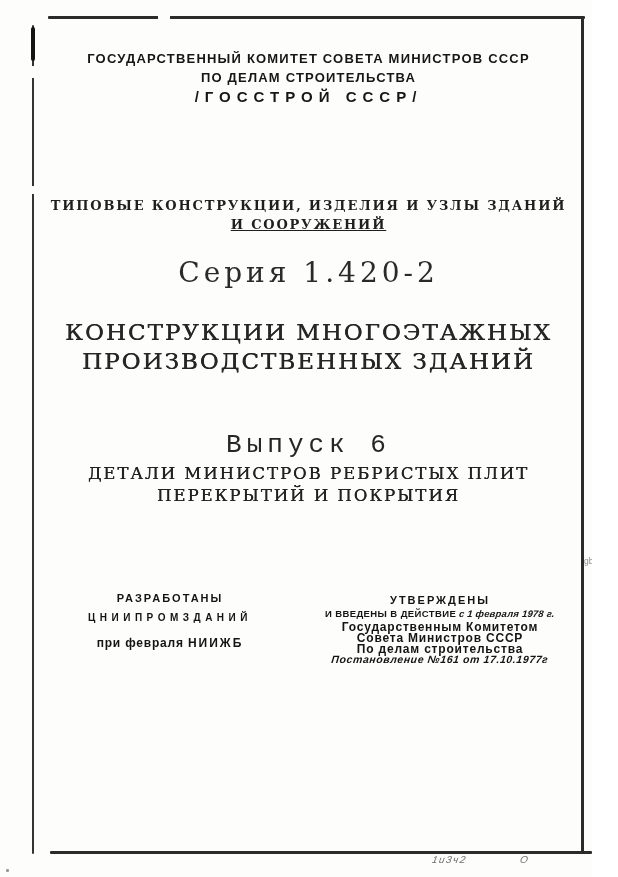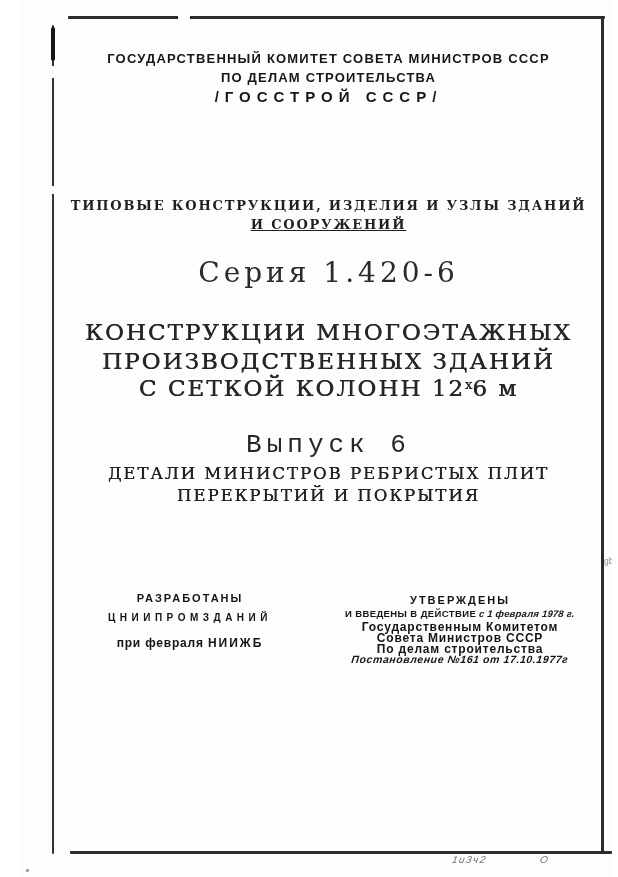--- a/index.html
+++ b/index.html
@@ -3,21 +3,20 @@
 <meta charset="utf-8">
 <style>
   html, body { margin: 0; padding: 0; background: #ffffff; }
   .page {
     position: relative;
     width: 592px; height: 877px;
     background: #fdfdfc;
     overflow: hidden;
     font-family: "Liberation Sans", sans-serif;
     color: #1c1c1c;
-    margin-left: 20px;
   }
   
   .frame { position: absolute; background: #2b2b2b; border-radius: 1px; }
   .frame-top    { left: 48px;  top: 16px;  width: 537px; height: 3px; }
   .frame-right  { left: 581px; top: 16px;  width: 3px;   height: 838px; }
   .frame-left   { left: 32px;  top: 25px;  width: 2px;   height: 829px; background:#333; }
   .frame-bottom { left: 50px;  top: 851px; width: 542px; height: 3px; }
   .frame-left-blob { position:absolute; left:31px; top:27px; width:4px; height:34px; background:#141414; border-radius:2px; }
   .gap { position: absolute; background: #fdfdfc; }
   .gap-top  { left: 158px; top: 15px; width: 12px; height: 6px; }
@@ -72,28 +71,24 @@
   <div class="gap gap-left2"></div>
   <div class="speck" style="left:611px; top:2px; width:6px; height:2px;"></div>
   <div class="speck" style="left:6px; top:869px; width:3px; height:3px; background:#9a9a9a;"></div>
 
   <div class="t-center sans-b" style="top:51px;">ГОСУДАРСТВЕННЫЙ КОМИТЕТ СОВЕТА МИНИСТРОВ СССР</div>
   <div class="t-center sans-b" style="top:70px;">ПО ДЕЛАМ СТРОИТЕЛЬСТВА</div>
   <div class="t-center sans-b gosstroy" style="top:88px;">/ГОССТРОЙ СССР/</div>
 
   <div class="t-center cap" style="top:198px;">ТИПОВЫЕ КОНСТРУКЦИИ, ИЗДЕЛИЯ И УЗЛЫ ЗДАНИЙ</div>
   <div class="t-center cap" style="top:217px;text-decoration:underline;">И СООРУЖЕНИЙ</div>
-  <div class="t-center seria" style="top:256px;">Серия 1.420-6</div>
+  <div class="t-center seria" style="top:256px;">Серия 1.420-2</div>
 
   <div class="t-center title-l" style="top:319px;">КОНСТРУКЦИИ МНОГОЭТАЖНЫХ</div>
   <div class="t-center title-l" style="top:348px;">ПРОИЗВОДСТВЕННЫХ ЗДАНИЙ</div>
-  <div class="t-center title-l" style="top:375px;">
-    <span>С СЕТКОЙ КОЛОНН</span>
-    <span>12</span><span class="dim-x">х</span><span>6 м</span>
-  </div>
 
   <div class="t-center vypusk" style="top:430px;">Выпуск 6</div>
   <div class="t-center subt" style="top:464px;">ДЕТАЛИ МИНИСТРОВ РЕБРИСТЫХ ПЛИТ</div>
   <div class="t-center subt" style="top:486px;">ПЕРЕКРЫТИЙ И ПОКРЫТИЯ</div>
 
   <div class="blk dev s11" style="top:592px;">РАЗРАБОТАНЫ</div>
   <div class="blk dev s11w" style="top:612px;">ЦНИИПРОМЗДАНИЙ</div>
   <div class="blk dev s10" style="top:636px;">
     <span>при февраля</span>
     <span style="letter-spacing:2px;">НИИЖБ</span>

